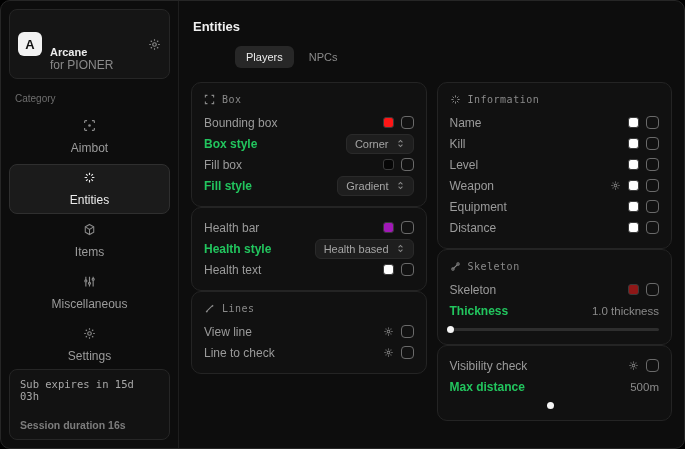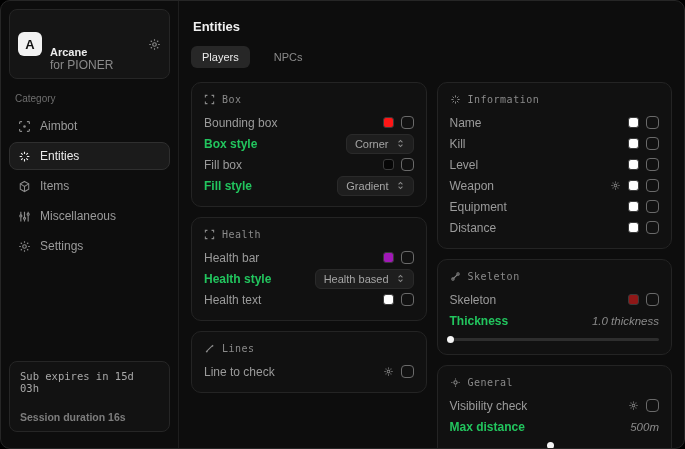--- a/index.html
+++ b/index.html
@@ -10,47 +10,47 @@
   
   .sidebar { width:178px; flex:0 0 178px; border-right:1px solid #1e1e1e; position:relative; padding:8px; }
   .brand-card { display:flex; align-items:center; gap:8px; border:1px solid #262626; background:#151515; border-radius:8px; padding:6px 8px; }
   .logo { width:24px; height:24px; border-radius:6px; background:#f2f2f2; color:#111; font-weight:bold; font-size:13px; display:flex; align-items:center; justify-content:center; }
   .brand-text { flex:1; line-height:1.15; }
   .brand-title { color:#ececec; font-size:11px; font-weight:bold;margin-top:30px; }
   .brand-sub { color:#8a8a8a; font-size:12px; }
   .icon { display:inline-flex; align-items:center; justify-content:center; color:#8a8a8a; }
   .icon svg { display:block; }
   .cat-label { color:#6e6e6e; font-size:10px; margin:14px 6px 8px; }
-  .nav-item { display:flex; align-items:center; gap:9px; color:#9b9b9b; font-size:12px; padding:6px 8px; margin:2px 0; border:1px solid transparent; border-radius:8px; cursor:pointer; }
+  .nav-item { display:flex; align-items:center; gap:9px; color:#9b9b9b; font-size:12px; padding:6px 8px; margin:2px 0; border:1px solid transparent; border-radius:8px; cursor:pointer;flex-direction:column; }
   .nav-item.active { background:#1b1b1b; border-color:#2f2f2f; color:#ececec; }
   .nav-item.active .icon { color:#ececec; }
-  .footer-card { position:absolute; left:8px; right:8px; bottom:16px; border:1px solid #262626; background:#121212; border-radius:8px; padding:8px 10px; }
+  .footer-card { position:absolute; left:8px; right:8px; bottom:8px; border:1px solid #262626; background:#121212; border-radius:8px; padding:8px 10px; }
   .footer-line1 { font-family:"DejaVu Sans Mono", monospace; color:#a8a8a8; font-size:10.5px; }
   .footer-line2 { color:#7d7d7d; font-size:10.5px; font-weight:bold; margin-top:17px; }
 
   
   .main { flex:1; padding:14px 12px 12px 12px; overflow:hidden; }
   .page-title { color:#f0f0f0; font-size:13px; font-weight:bold; margin:4px 0 12px 2px; }
-  .tabs { display:flex; align-items:center; gap:13px; margin-bottom:14px; }
+  .tabs { display:flex; align-items:center; gap:4px; margin-bottom:14px;margin-left:44px; }
   .tab { font-size:11px; color:#8a8a8a; background:transparent; border:none; border-radius:6px; padding:5px 11px; cursor:pointer; font-family:inherit; }
   .tab.active { background:#272727; color:#ececec; }
   .cols { display:grid; grid-template-columns:1fr 1fr; gap:10px; align-items:start; }
-  .col { display:flex; flex-direction:column; gap:10px; }
+  .col { display:flex; flex-direction:column; gap:0; }
 
   .panel { border:1px solid #242424; background:#111111; border-radius:10px; padding:9px 12px 10px; }
   .panel-head { display:flex; align-items:center; gap:7px; color:#8a8a8a; margin:2px 0 7px; }
   .panel-head .ptitle { font-family:"DejaVu Sans Mono", monospace; font-size:10px; letter-spacing:.5px; }
   .row { display:flex; align-items:center; justify-content:space-between; min-height:21px; }
   .rlabel { color:#9b9b9b; font-size:12px; }
   .rlabel.bright { color:#22c55e; font-weight:bold; }
   .controls { display:flex; align-items:center; gap:7px; }
   .swatch { width:11px; height:11px; border-radius:3px; border:1px solid #3a3a3a; display:inline-block; cursor:pointer; }
   .checkbox { width:13px; height:13px; border:1.5px solid #6a6a6a; border-radius:4px; display:inline-block; cursor:pointer; }
   .dropdown { display:inline-flex; align-items:center; gap:7px; background:#1e1e1e; border:1px solid #2a2a2a; border-radius:6px; padding:3px 8px; color:#a5a5a5; font-size:11px; cursor:pointer;justify-content:center; }
-  .rvalue { color:#8a8a8a; font-size:11.5px;font-style:italic; }
+  .rvalue { color:#8a8a8a; font-size:11.5px; }
   .slider { position:relative; height:10px; display:flex; align-items:center; margin-top:3px; cursor:pointer; }
   .slider .track { position:absolute; left:0; right:0; height:3px; background:#2e2e2e; border-radius:2px; }
   .slider .fill { position:absolute; left:0; height:3px; background:#f0f0f0; border-radius:2px; }
   .slider .thumb { position:absolute; width:7px; height:7px; background:#f5f5f5; border-radius:50%; transform:translateX(-3px); }
   .minigear { color:#7a7a7a; }
 </style>
 </head>
 <body>
 
 <div class="window">
@@ -182,28 +182,20 @@
               <span class="icon">
                   <svg width="9" height="9" viewBox="0 0 14 14" fill="none" stroke="currentColor" stroke-width="1.6">
                     <path d="M4 5.2L7 2.2l3 3M4 8.8l3 3 3-3"></path>
                   </svg>
                 </span>
             </span>
           </div>
         </section>
 
         <section class="panel">
-          <div class="panel-head">
-            <span class="icon">
-              <svg width="11" height="11" viewBox="0 0 16 16" fill="none" stroke="currentColor" stroke-width="1.6">
-                  <path d="M2 5V2h3M11 2h3v3M14 11v3h-3M5 14H2v-3"></path>
-                </svg>
-            </span>
-            <span class="ptitle">Health</span>
-          </div>
           <div class="row">
             <span class="rlabel">Health bar</span>
             <span class="controls">
               <span class="swatch" style="background: rgb(161, 24, 183);"></span>
               <span class="checkbox"></span>
             </span>
           </div>
           <div class="row">
             <span class="rlabel bright">Health style</span>
             <span class="dropdown">
@@ -225,20 +217,32 @@
         </section>
 
         <section class="panel">
           <div class="panel-head">
             <span class="icon">
               <svg width="11" height="11" viewBox="0 0 16 16" fill="none" stroke="currentColor" stroke-width="1.6">
                   <path d="M3 13L13 3M3 13l2.4-.6M13 3l-.6 2.4"></path>
                 </svg>
             </span>
             <span class="ptitle">Lines</span>
+          </div>
+          <div class="row">
+            <span class="rlabel">View line</span>
+            <span class="controls">
+              <span class="icon minigear">
+                  <svg width="11" height="11" viewBox="0 0 16 16" fill="none" stroke="currentColor" stroke-width="1.5">
+                    <circle cx="8" cy="8" r="2"></circle>
+                    <path d="M8 2v2M8 12v2M2 8h2M12 8h2M3.8 3.8l1.3 1.3M10.9 10.9l1.3 1.3M12.2 3.8l-1.3 1.3M5.1 10.9l-1.3 1.3"></path>
+                  </svg>
+                </span>
+              <span class="checkbox"></span>
+            </span>
           </div>
           <div class="row">
             <span class="rlabel">Line to check</span>
             <span class="controls">
               <span class="icon minigear">
                   <svg width="11" height="11" viewBox="0 0 16 16" fill="none" stroke="currentColor" stroke-width="1.5">
                     <circle cx="8" cy="8" r="2"></circle>
                     <path d="M8 2v2M8 12v2M2 8h2M12 8h2M3.8 3.8l1.3 1.3M10.9 10.9l1.3 1.3M12.2 3.8l-1.3 1.3M5.1 10.9l-1.3 1.3"></path>
                   </svg>
                 </span>
@@ -333,29 +337,20 @@
             <span class="rvalue">1.0 thickness</span>
           </div>
           <div class="slider">
             <span class="track"></span>
             <span class="fill" style="width: 0%;"></span>
             <span class="thumb" style="left: 0%;"></span>
           </div>
         </section>
 
         <section class="panel">
-          <div class="panel-head">
-            <span class="icon">
-              <svg width="11" height="11" viewBox="0 0 16 16" fill="none" stroke="currentColor" stroke-width="1.5">
-                  <circle cx="8" cy="8" r="2.4"></circle>
-                  <path d="M8 2v1.5M8 12.5V14M2 8h1.5M12.5 8H14"></path>
-                </svg>
-            </span>
-            <span class="ptitle">General</span>
-          </div>
           <div class="row">
             <span class="rlabel">Visibility check</span>
             <span class="controls">
               <span class="icon minigear">
                   <svg width="11" height="11" viewBox="0 0 16 16" fill="none" stroke="currentColor" stroke-width="1.5">
                     <circle cx="8" cy="8" r="2"></circle>
                     <path d="M8 2v2M8 12v2M2 8h2M12 8h2M3.8 3.8l1.3 1.3M10.9 10.9l1.3 1.3M12.2 3.8l-1.3 1.3M5.1 10.9l-1.3 1.3"></path>
                   </svg>
                 </span>
               <span class="checkbox"></span>

